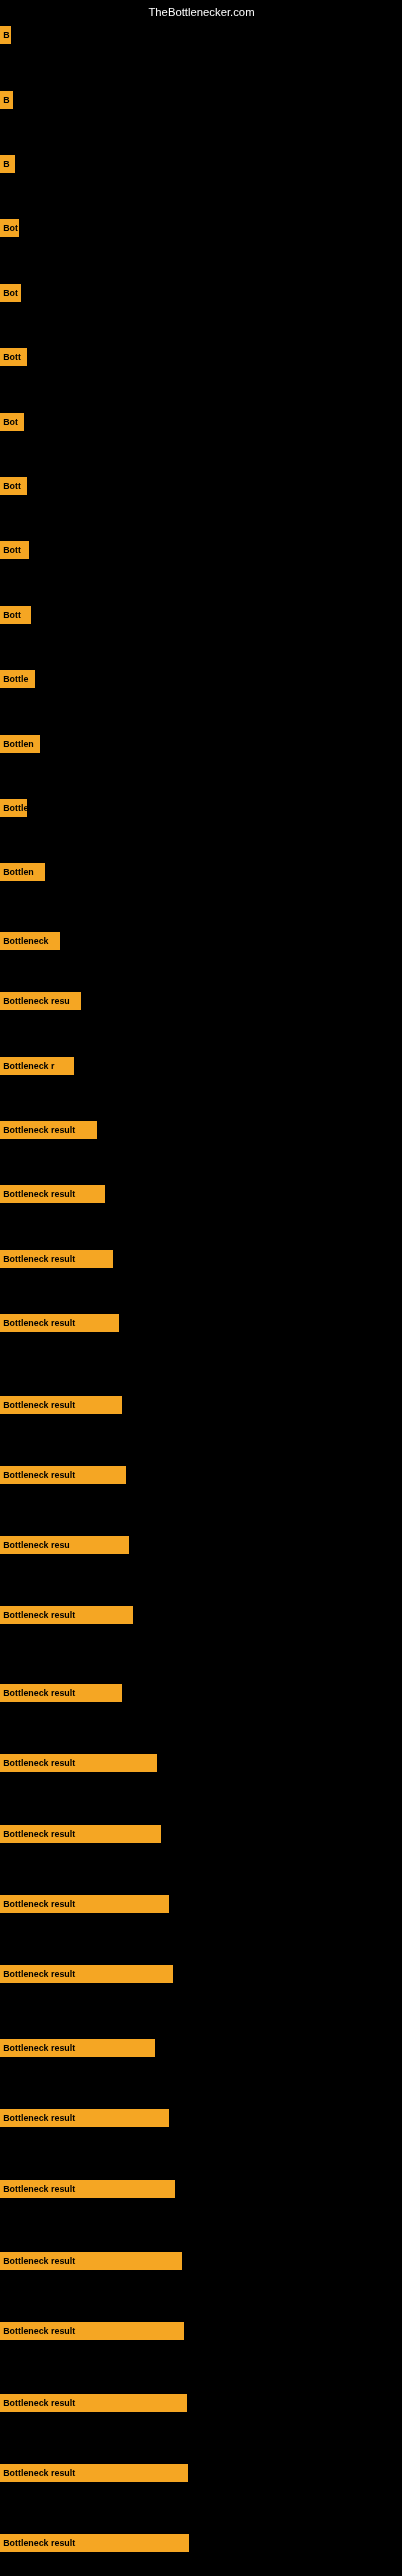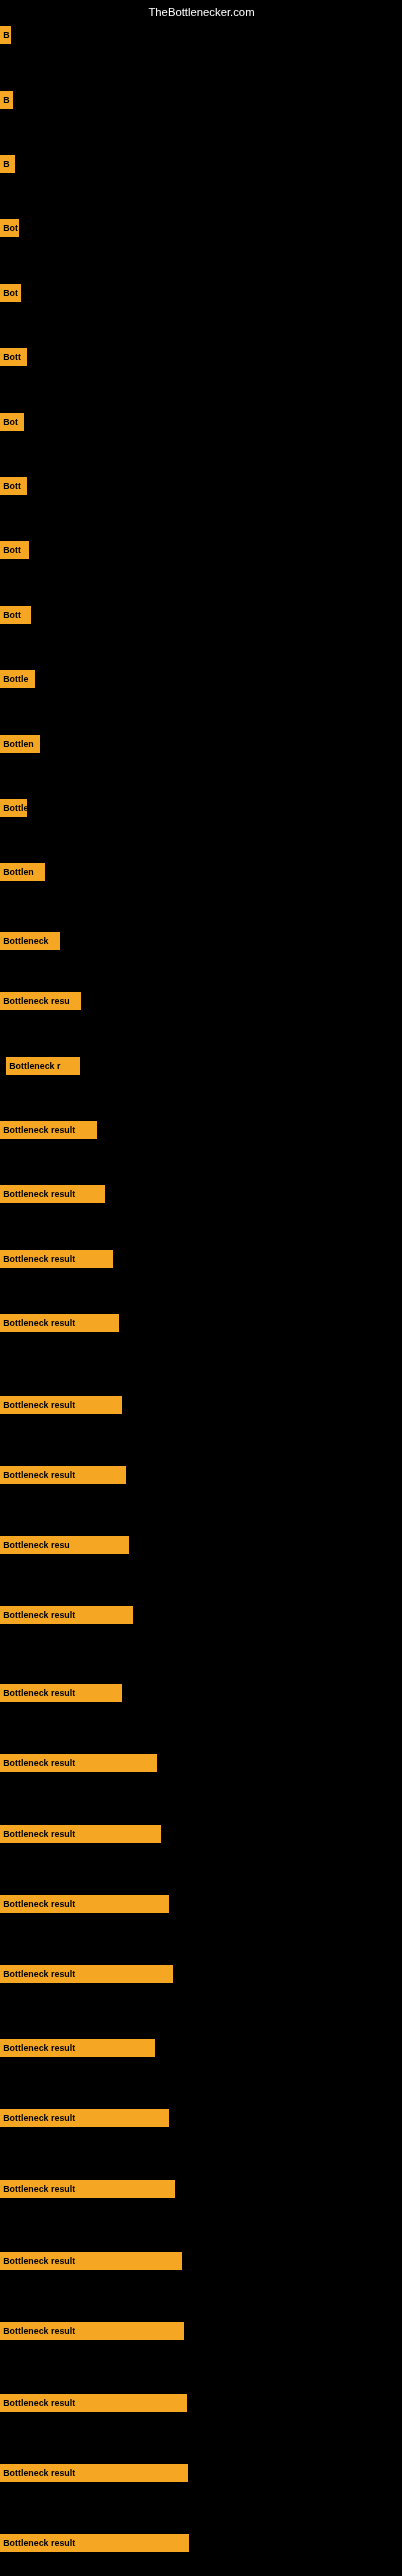--- a/index.html
+++ b/index.html
@@ -96,21 +96,21 @@
     </div>
     <div class="bar-container" style="top: 861px;">
       <div class="bar-label" style="width: 45px;">Bottlen</div>
     </div>
     <div class="bar-container" style="top: 926px;">
       <div class="bar-label" style="width: 60px; margin-top: 8px;">Bottleneck</div>
     </div>
     <div class="bar-container" style="top: 990px;">
       <div class="bar-label" style="width: 81px;">Bottleneck resu</div>
     </div>
-    <div class="bar-container" style="top: 1055px; margin-left: 6px;">
+    <div class="bar-container" style="top: 1055px;">
       <div class="bar-label" style="width: 74px;">Bottleneck r</div>
     </div>
     <div class="bar-container" style="top: 1119px;">
       <div class="bar-label" style="width: 97px;">Bottleneck result</div>
     </div>
     <div class="bar-container" style="top: 1183px;">
       <div class="bar-label" style="width: 105px;">Bottleneck result</div>
     </div>
     <div class="bar-container" style="top: 1248px;">
       <div class="bar-label" style="width: 113px;">Bottleneck result</div>

